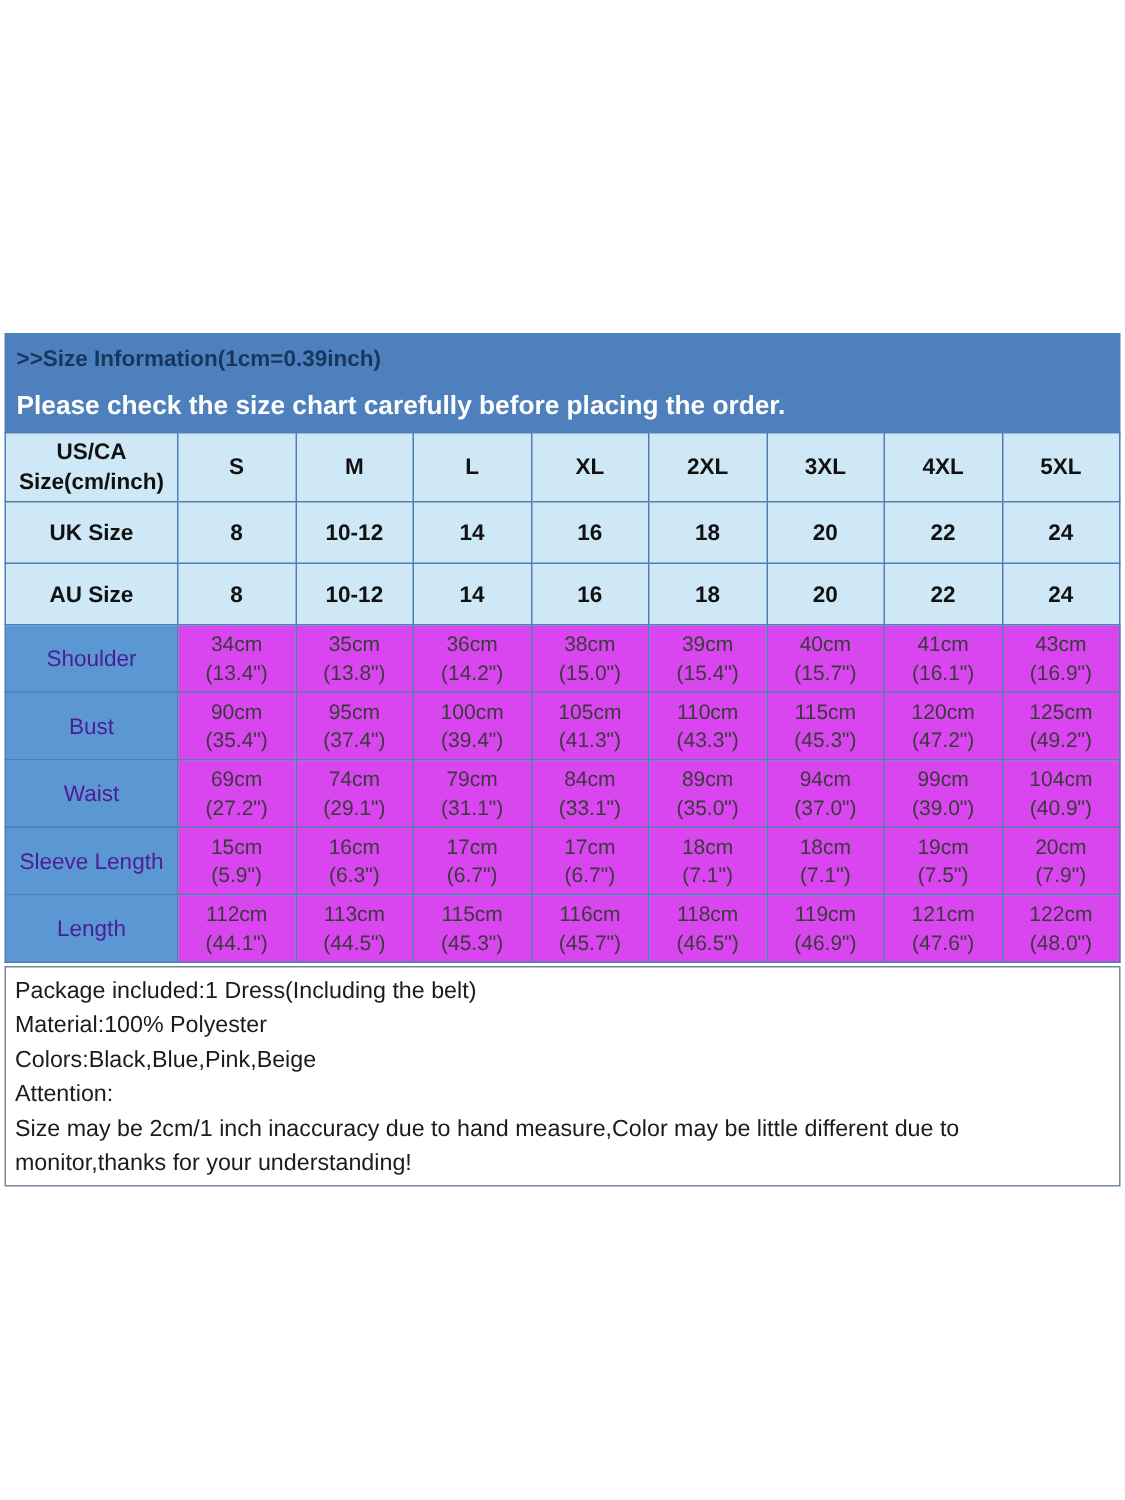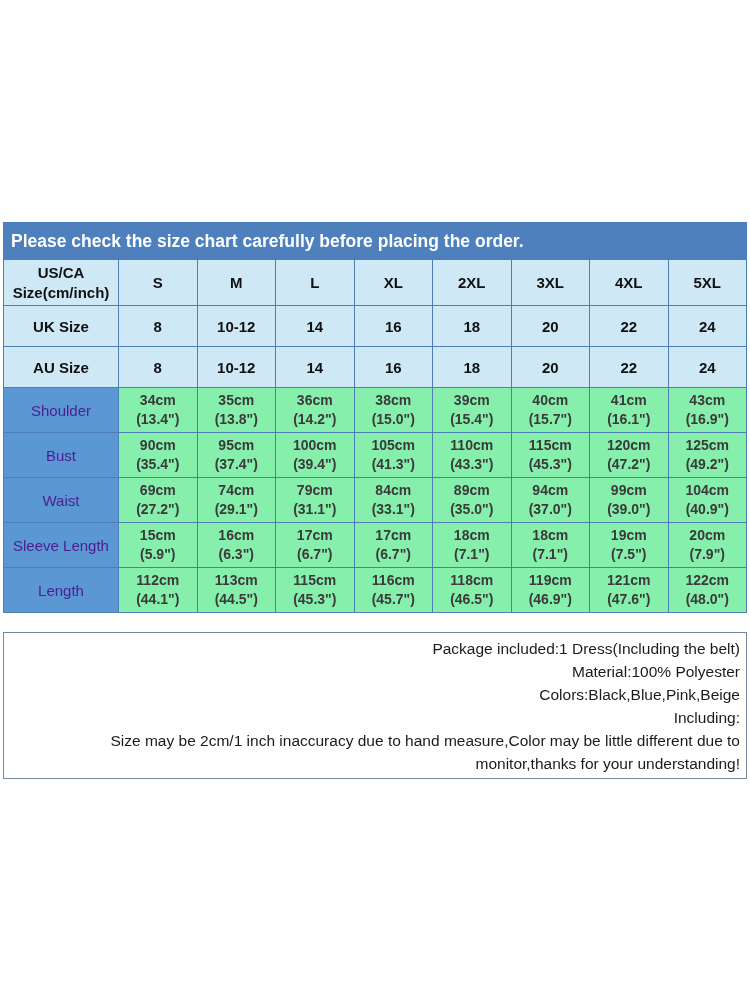--- a/index.html
+++ b/index.html
@@ -71,47 +71,46 @@
     height: 23px;
   }
   tr.measure-row th {
     background: #5b97d2;
     color: #4c1d95;
     font-size: 15px;
     font-weight: normal;
     height: 45px;
   }
   tr.measure-row td {
-    background: #86efac;
+    background: #d946ef;
     color: #3a3a3a;
     font-size: 14px;
     height: 45px;
-    font-weight: bold;
   }
   tr.measure-row td .cm, tr.measure-row td .inch {
     display: block;
     line-height: 19px;
   }
   
   .details {
-    margin-top: 19px;
+    margin-top: 2px;
     border: 1px solid #75879c;
     padding: 4px 6px 3px 6px;
     color: #1b1b1b;
     font-size: 15.5px;
     line-height: 23px;
-    text-align: right;
   }
 </style>
 </head>
 <body>
 
 <div class="content">
 
   <div class="banner">
+    <div class="banner-title">&gt;&gt;Size Information(1cm=0.39inch)</div>
     <div class="banner-notice">Please check the size chart carefully before placing the order.</div>
   </div>
 
   <table class="size-chart">
     <colgroup>
       <col class="first">
       <col>
         <col>
         <col>
         <col>
@@ -336,17 +335,17 @@
             <span class="inch">(48.0")</span>
           </td>
       </tr>
     </tbody>
   </table>
 
   <div class="details">
     <div>Package included:1 Dress(Including the belt)</div>
     <div>Material:100% Polyester</div>
     <div>Colors:Black,Blue,Pink,Beige</div>
-    <div>Including:</div>
+    <div>Attention:</div>
     <div>Size may be 2cm/1 inch inaccuracy due to hand measure,Color may be little different due to monitor,thanks for your understanding!</div>
   </div>
 
 </div>
 
 </body></html>

